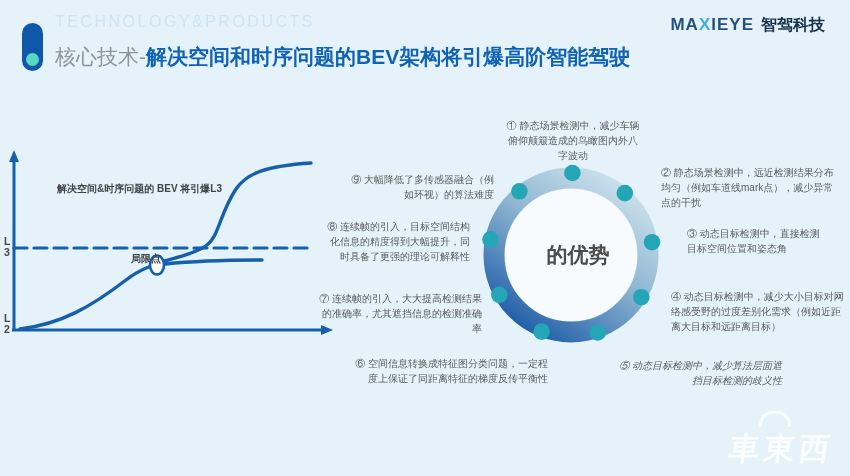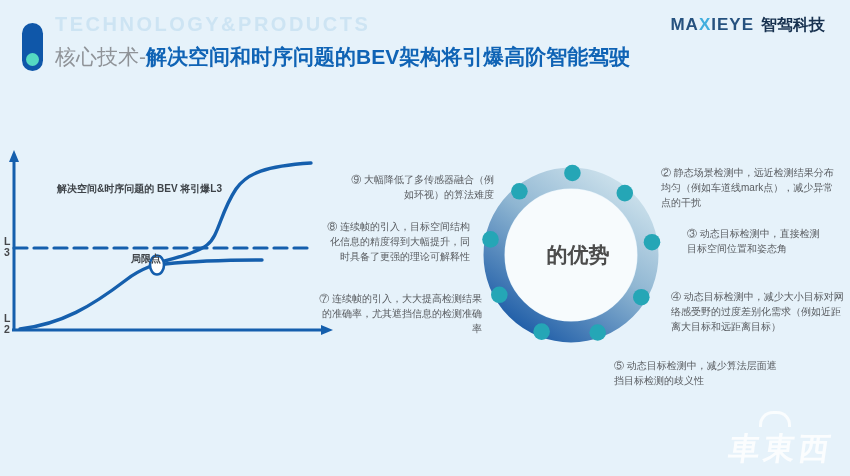--- a/index.html
+++ b/index.html
@@ -3,21 +3,21 @@
 <meta charset="utf-8">
 <style>
   html,body{margin:0;padding:0;}
   .slide{position:relative;width:850px;height:476px;background:#e6f2fa;
          font-family:"Liberation Sans",sans-serif;overflow:hidden;}
   .abs{position:absolute;}
 
   
   .pill{left:22px;top:23px;width:21px;height:48px;background:#0f57a9;border-radius:11px;}
   .pill-dot{position:absolute;left:4px;bottom:5px;width:13px;height:13px;border-radius:50%;background:#55d9c2;}
-  .eyebrow{left:55px;top:13px;font-size:20px;font-weight:700;letter-spacing:2.5px;color:#cde4f3;}
+  .eyebrow{left:55px;top:13px;font-size:16px;font-weight:400;letter-spacing:2.5px;color:#cde4f3;}
   .title-line{left:55px;top:43px;font-size:21px;white-space:nowrap;}
   .title-prefix{color:#8f9398;font-weight:400;}
   .title-main{color:#0f63b5;font-weight:800;}
   .logo{right:25px;top:15px;display:flex;align-items:baseline;}
   .logo-latin{font-size:17px;font-weight:700;letter-spacing:1px;color:#26527f;}
   .logo-x{color:#41aede;}
   .logo-cn{font-size:16px;font-weight:700;color:#17314f;margin-left:7px;}
 
   
   .chart{left:0;top:140px;width:340px;height:235px;}
@@ -42,21 +42,21 @@
   .ring-center{position:absolute;inset:0;display:flex;align-items:center;justify-content:center;}
   .ring-center-inner{transform:translateX(7px);text-align:left;color:#4c4c4c;
                      font-size:21px;font-weight:800;line-height:1.25;}
 
   
   .adv{position:absolute;font-size:10px;line-height:1.5;color:#595c60;}
   .it1{left:504px;top:118px;width:138px;text-align:center;}
   .it2{left:661px;top:165px;width:178px;text-align:left;}
   .it3{left:687px;top:226px;width:134px;text-align:left;}
   .it4{left:671px;top:289px;width:178px;text-align:left;}
-  .it5{left:614px;top:358px;width:168px;text-align:left;}
+  .it5{left:614px;top:358px;width:168px;text-align:right;font-style:italic;}
   .it6{left:350px;top:356px;width:198px;text-align:right;}
   .it7{left:316px;top:291px;width:166px;text-align:right;}
   .it8{left:322px;top:219px;width:148px;text-align:right;}
   .it9{left:346px;top:172px;width:148px;text-align:right;}
 
   
   .watermark{right:16px;bottom:6px;text-align:center;}
   .wm-arc{width:26px;height:13px;margin:0 auto 1px 30px;border:3px solid rgba(255,255,255,.8);
           border-bottom:none;border-radius:14px 14px 0 0;}
   .wm-text{font-size:31px;font-weight:800;letter-spacing:4px;color:rgba(255,255,255,.82);
@@ -124,24 +124,26 @@
           <circle cx="23.3" cy="134.8" r="8.3" class="ring-dot"></circle>
         </g>
     </svg>
     <div class="ring-center">
       <div class="ring-center-inner">
         <div>的优势</div>
       </div>
     </div>
   </div>
 
+  <div class="adv it1">① 静态场景检测中，减少车辆俯仰颠簸造成的鸟瞰图内外八字波动</div>
   <div class="adv it2">② 静态场景检测中，远近检测结果分布均匀（例如车道线mark点），减少异常点的干扰</div>
   <div class="adv it3">③ 动态目标检测中，直接检测目标空间位置和姿态角</div>
   <div class="adv it4">④ 动态目标检测中，减少大小目标对网络感受野的过度差别化需求（例如近距离大目标和远距离目标）</div>
   <div class="adv it5">⑤ 动态目标检测中，减少算法层面遮挡目标检测的歧义性</div>
+  <div class="adv it6">⑥ 空间信息转换成特征图分类问题，一定程度上保证了同距离特征的梯度反传平衡性</div>
   <div class="adv it7">⑦ 连续帧的引入，大大提高检测结果的准确率，尤其遮挡信息的检测准确率</div>
   <div class="adv it8">⑧ 连续帧的引入，目标空间结构化信息的精度得到大幅提升，同时具备了更强的理论可解释性</div>
   <div class="adv it9">⑨ 大幅降低了多传感器融合（例如环视）的算法难度</div>
 
   <div class="abs watermark">
     <div class="wm-arc"></div>
     <div class="wm-text">車東西</div>
   </div>
 
 </div>

